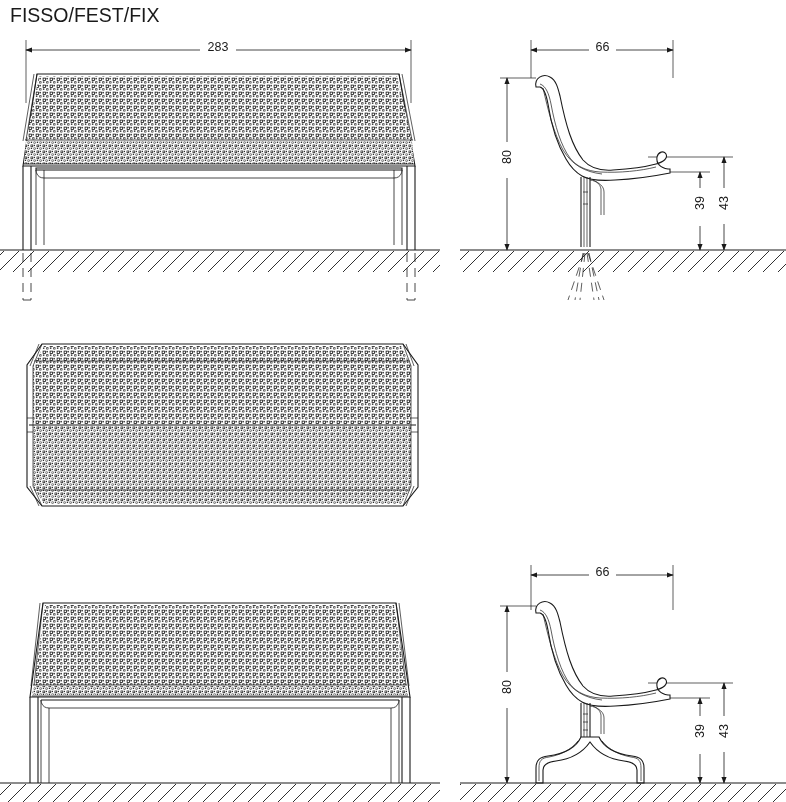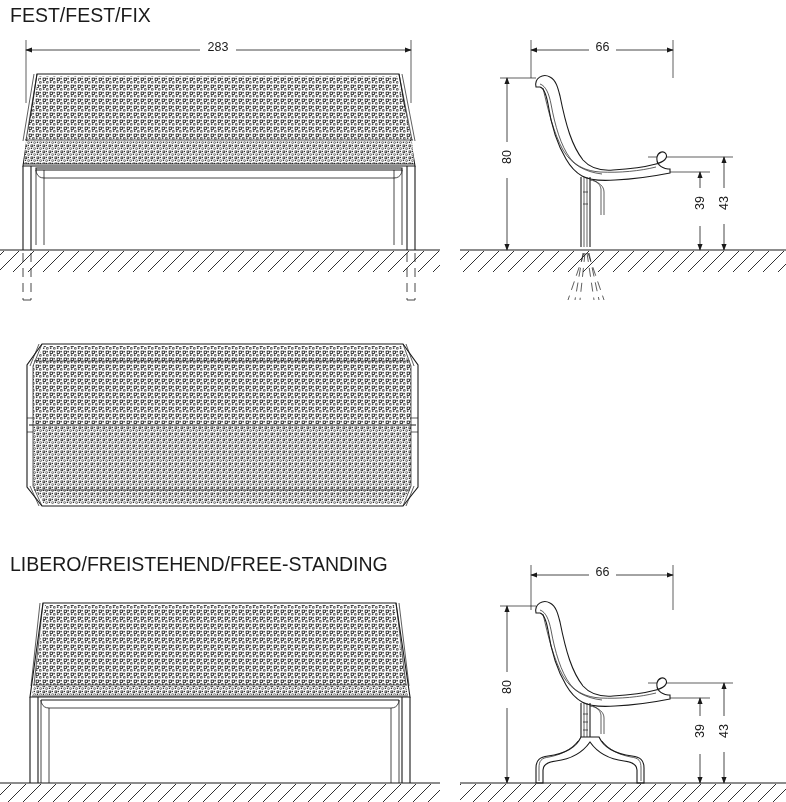--- a/index.html
+++ b/index.html
@@ -327,22 +327,21 @@
         <path class="ln hair" d="M602,741 C609,750 620,755 631,757 C639,758 641,761 641,768 L641,781"></path>
       </g>
 
       <line class="ln med" x1="460" y1="783" x2="786" y2="783"></line>
       <rect x="460" y="784" width="326" height="18" fill="url(#hatch)"></rect>
     </g>
 
   </svg>
 
   <div style="position:absolute;left:0;top:0;width:786px;height:802px;pointer-events:none;">
-    <div style="position:absolute;left:8px;top:4px;font-size:19.5px;color:#1a1a1a;background:#fff;padding:0 2px;">FEST/FEST/FIX</div>
-    <div style="position:absolute;left:8px;top:553px;font-size:19.5px;color:#1a1a1a;background:#fff;padding:0 2px;">LIBERO/FREISTEHEND/FREE-STANDING</div>
+    <div style="position:absolute;left:8px;top:4px;font-size:19.5px;color:#1a1a1a;background:#fff;padding:0 2px;">FISSO/FEST/FIX</div>
 
     <div style="position:absolute;left:200px;top:40px;width:36px;text-align:center;font-size:12.5px;color:#1a1a1a;background:#fff;">283</div>
     <div style="position:absolute;left:589px;top:40px;width:27px;text-align:center;font-size:12.5px;color:#1a1a1a;background:#fff;">66</div>
     <div style="position:absolute;left:492px;top:150px;width:30px;text-align:center;font-size:12.5px;color:#1a1a1a;background:#fff;transform:rotate(-90deg);">80</div>
     <div style="position:absolute;left:685px;top:196px;width:30px;text-align:center;font-size:12.5px;color:#1a1a1a;background:#fff;transform:rotate(-90deg);">39</div>
     <div style="position:absolute;left:709px;top:196px;width:30px;text-align:center;font-size:12.5px;color:#1a1a1a;background:#fff;transform:rotate(-90deg);">43</div>
 
     <div style="position:absolute;left:589px;top:565px;width:27px;text-align:center;font-size:12.5px;color:#1a1a1a;background:#fff;">66</div>
     <div style="position:absolute;left:492px;top:680px;width:30px;text-align:center;font-size:12.5px;color:#1a1a1a;background:#fff;transform:rotate(-90deg);">80</div>
     <div style="position:absolute;left:685px;top:724px;width:30px;text-align:center;font-size:12.5px;color:#1a1a1a;background:#fff;transform:rotate(-90deg);">39</div>

